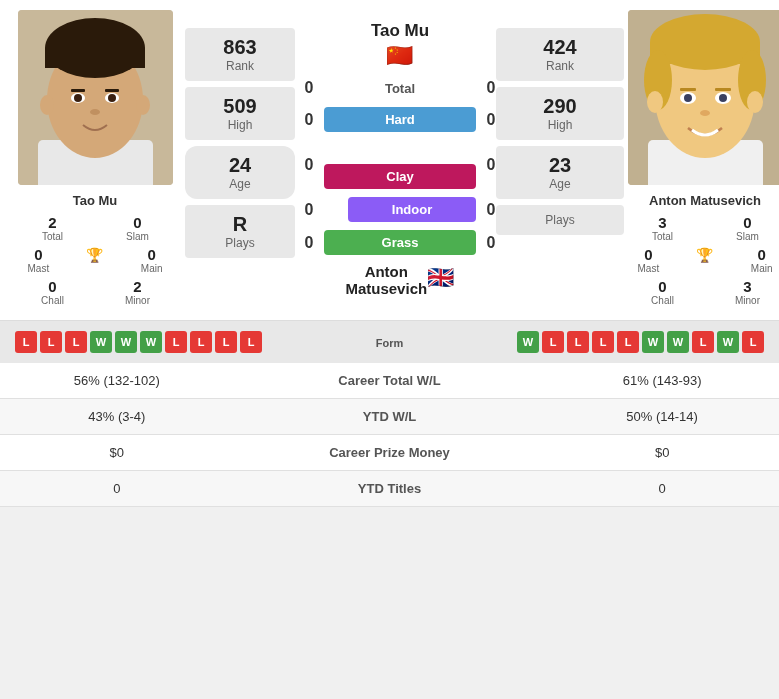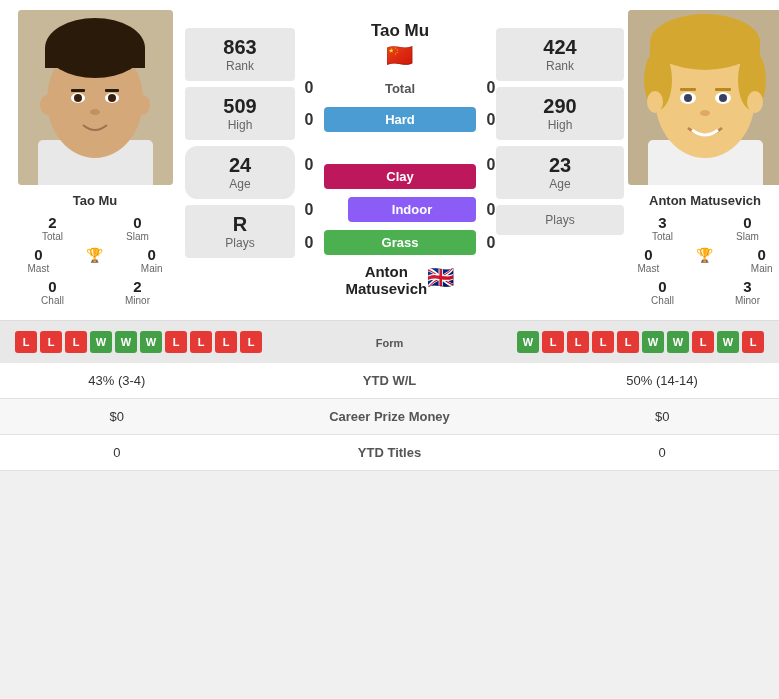--- a/index.html
+++ b/index.html
@@ -566,20 +566,25 @@
         <span class="form-badge form-W">W</span>
         <span class="form-badge form-W">W</span>
         <span class="form-badge form-L">L</span>
         <span class="form-badge form-W">W</span>
         <span class="form-badge form-L">L</span>
       </div>
   </div>
 
   <table class="stats-table">
     <tbody>
+        <tr>
+      <td class="left-val">56% (132-102)</td>
+      <td class="mid-label">Career Total W/L</td>
+      <td class="right-val">61% (143-93)</td>
+    </tr>
     <tr>
       <td class="left-val">43% (3-4)</td>
       <td class="mid-label">YTD W/L</td>
       <td class="right-val">50% (14-14)</td>
     </tr>
     <tr>
       <td class="left-val">$0</td>
       <td class="mid-label">Career Prize Money</td>
       <td class="right-val">$0</td>
     </tr>

